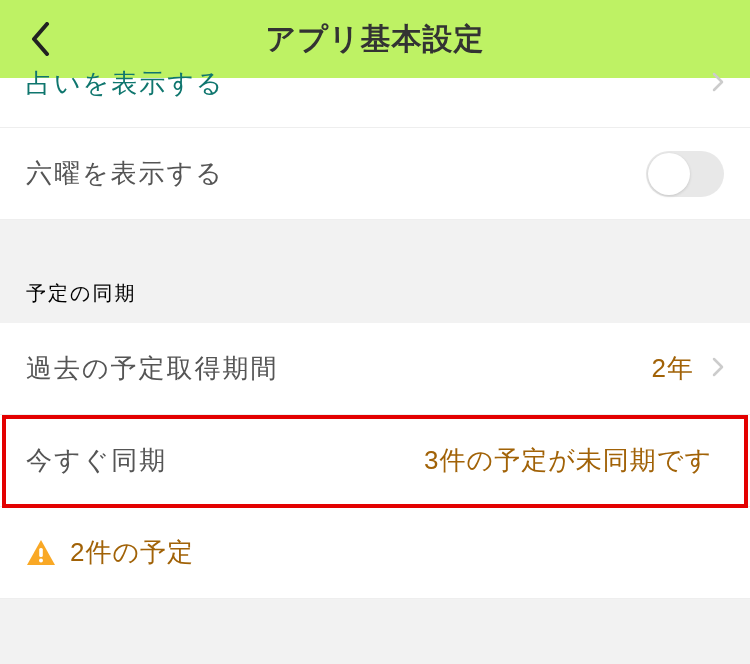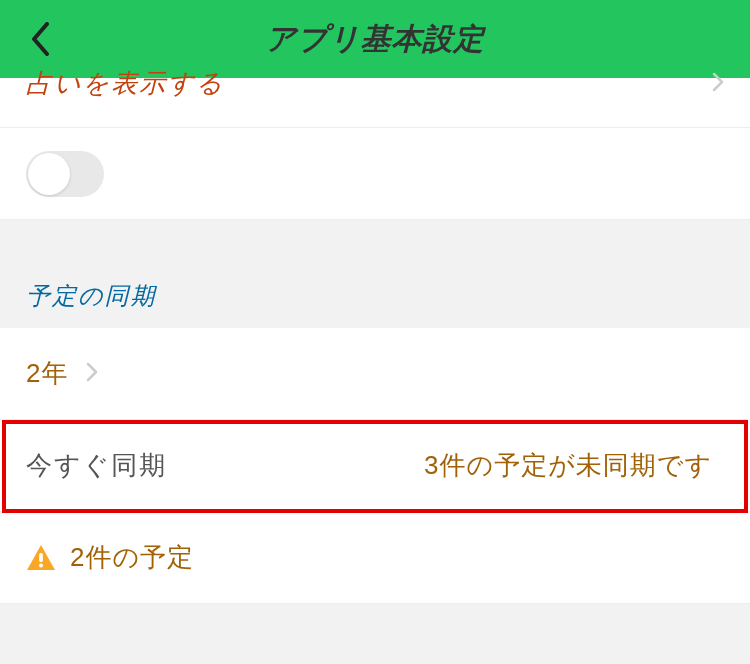--- a/index.html
+++ b/index.html
@@ -5,25 +5,24 @@
     * { box-sizing: border-box; margin: 0; padding: 0; }
     body {
       width: 750px;
       height: 664px;
       font-family: -apple-system, "Hiragino Sans", "Hiragino Kaku Gothic ProN", sans-serif;
       background: #f2f2f2;
       overflow: hidden;
     }
     .header {
       height: 78px;
-      background: #22c55e;
+      background: #bef264;
       display: flex;
       align-items: center;
       position: relative;
-      font-style: italic;
     }
     .back-btn {
       position: absolute;
       left: 20px;
       display: flex;
       align-items: center;
       justify-content: center;
       width: 40px;
       height: 40px;
       cursor: pointer;
@@ -74,49 +73,47 @@
     .toggle .knob {
       position: absolute;
       left: 2px; top: 2px;
       width: 42px; height: 42px;
       background: #fff;
       border-radius: 50%;
       box-shadow: 0 1px 3px rgba(0,0,0,0.15);
     }
     .section-header {
       padding: 60px 26px 16px 26px;
-      font-size: 24px;
-      color: #0369a1;
+      font-size: 20px;
+      color: #000000;
       letter-spacing: 2px;
-      font-style: italic;
     }
     .highlighted {
       position: relative;
     }
     .highlighted::after {
       content: '';
       position: absolute;
       left: 2px; right: 2px; top: 0; bottom: -2px;
       border: 4px solid #e30000;
       pointer-events: none;
     }
     .warn-icon {
       width: 30px; height: 30px;
       margin-right: 14px;
       display: flex;
       align-items: center;
       justify-content: center;
     }
     .warn-icon svg { width: 30px; height: 28px; }
     .partial-top .label {
-      color: #c2410c;
+      color: #0f766e;
       line-height: 1;
       position: relative;
       top: -8px;
-      font-style: italic;
     }
   </style>
 </head>
 <body>
 
 <div class="header">
   <div class="back-btn">
     <svg viewBox="0 0 20 34">
       <path d="M17 2 L4 17 L17 32" stroke="#222" stroke-width="4" fill="none" stroke-linecap="round" stroke-linejoin="round"></path>
     </svg>
@@ -127,28 +124,30 @@
 <div class="row partial-top">
   <div class="label">占いを表示する</div>
   <div class="chevron" style="position:relative;top:-6px;">
     <svg viewBox="0 0 12 20">
         <path d="M2 2 L10 10 L2 18" stroke="#ccc" stroke-width="2.5" fill="none" stroke-linecap="round" stroke-linejoin="round"></path>
       </svg>
   </div>
 </div>
 
 <div class="row">
+  <div class="label">六曜を表示する</div>
   <div class="toggle">
     <div class="knob"></div>
   </div>
 </div>
 
 <div class="section-header">予定の同期</div>
 
 <div class="row">
+  <div class="label">過去の予定取得期間</div>
   <div class="value">2年</div>
   <div class="chevron">
     <svg viewBox="0 0 12 20">
         <path d="M2 2 L10 10 L2 18" stroke="#ccc" stroke-width="2.5" fill="none" stroke-linecap="round" stroke-linejoin="round"></path>
       </svg>
   </div>
 </div>
 
 <div class="row highlighted">
   <div class="label">今すぐ同期</div>

